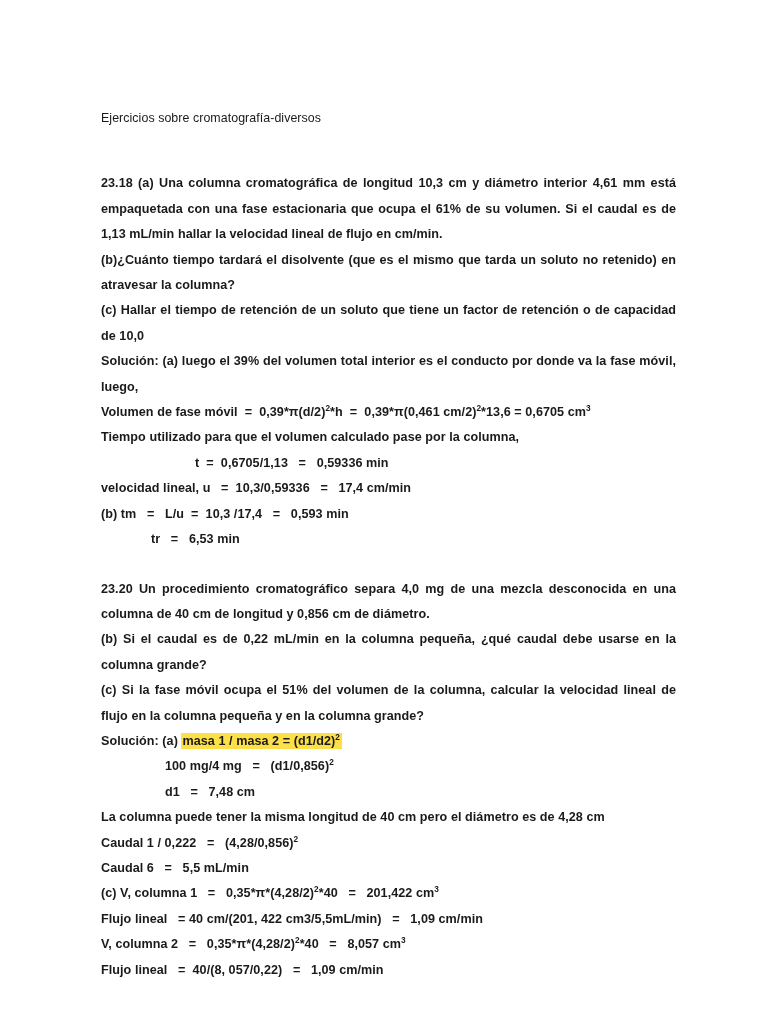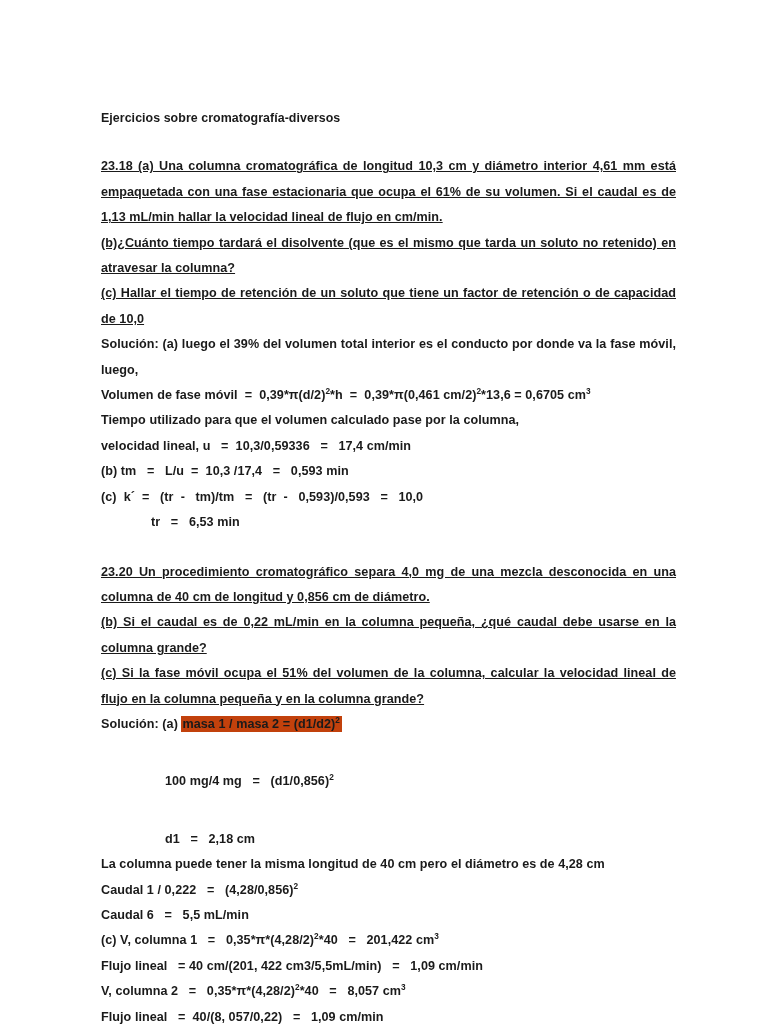--- a/index.html
+++ b/index.html
@@ -17,24 +17,24 @@
   .page {
     position: relative;
     width: 768px;
     height: 1024px;
     background: #ffffff;
     box-sizing: border-box;
     padding: 112px 92px 0 101px;
   }
   .doc-title {
     font-size: 12.4px;
-    font-weight: 700;
+    font-weight: 400;
     letter-spacing: .005em;
     line-height: 1.0;
-    margin: 0 0 0 0;
+    margin: 0 0 17px 0;
   }
   .spacer-title { height: 30px; }
   .block { margin: 0; }
   .gap-block { height: 24px; }
 
   
   .ln {
     font-size: 12.6px;
     font-weight: 600;
     line-height: 25.4px;
@@ -45,33 +45,33 @@
   
   .para {
     font-size: 12.6px;
     font-weight: 600;
     line-height: 25.4px;
     margin: 0;
     text-align: justify;
     text-align-last: left;
     letter-spacing: .004em;
   }
-  .para.justify-all { text-align: justify; text-decoration: underline; }
+  .para.justify-all { text-align: justify; }
 
-  .indent-1 { padding-left: 64px; margin-top: 32px; }
+  .indent-1 { padding-left: 64px; }
   .indent-2 { padding-left: 94px; }
   .indent-3 { padding-left: 50px; }
 
   sup {
     font-size: .66em;
     vertical-align: super;
     line-height: 0;
   }
   .hl {
-    background: #c2410c;
+    background: #fde047;
     padding: 1px 2px 1px 1px;
     box-decoration-break: clone;
     -webkit-box-decoration-break: clone;
   }
   .nowrap { white-space: nowrap; }
 </style>
 </head>
 <body>
 
 <div class="page">
@@ -86,46 +86,46 @@
     <p class="para justify-all">(b)¿Cuánto tiempo tardará el disolvente (que es el mismo que tarda un soluto no retenido) en atravesar la columna?</p>
 
     <p class="para justify-all">(c) Hallar el tiempo de retención de un soluto que tiene un factor de retención o de capacidad de 10,0</p>
 
     <p class="para">Solución: (a) luego el 39% del volumen total interior es el conducto por donde va la fase móvil, luego,</p>
 
     <p class="ln"><span>Volumen de fase móvil  =  0,39*π(d/2)</span><sup>2</sup><span>*h  =  0,39*π(0,461 cm/2)</span><sup>2</sup><span>*13,6 = 0,6705 cm</span><sup>3</sup></p>
 
     <p class="ln">Tiempo utilizado para que el volumen calculado pase por la columna,</p>
 
+    <p class="ln indent-2">t  =  0,6705/1,13   =   0,59336 min</p>
 
     <p class="ln">velocidad lineal, u   =  10,3/0,59336   =   17,4 cm/min</p>
 
     <p class="ln">(b) tm   =   L/u  =  10,3 /17,4   =   0,593 min</p>
 
-    <p class="ln">(c)  k´  =   (tr  -   tm)/tm   =   (tr  -   0,593)/0,593   =   10,0</p>
 
     <p class="ln indent-3">tr   =   6,53 min</p>
   </div>
 
   <div class="gap-block"></div>
 
   <div class="block">
 
     <p class="para justify-all">23.20 Un procedimiento cromatográfico separa 4,0 mg de una mezcla desconocida en una columna de 40 cm de longitud y 0,856 cm de diámetro.</p>
 
 
     <p class="para justify-all">(b) Si el caudal es de 0,22 mL/min en la columna pequeña, ¿qué caudal debe usarse en la columna grande?</p>
 
     <p class="para justify-all">(c) Si la fase móvil ocupa el 51% del volumen de la columna, calcular la velocidad lineal de flujo en la columna pequeña y en la columna grande?</p>
 
     <p class="ln"><span>Solución: (a) </span><span class="hl nowrap"><span>masa 1   /  masa 2   =  (d1/d2)</span><sup>2</sup></span></p>
 
     <p class="ln indent-1"><span>100 mg/4 mg   =   (d1/0,856)</span><sup>2</sup></p>
 
-    <p class="ln indent-1">d1   =   2,18 cm</p>
+    <p class="ln indent-1">d1   =   7,48 cm</p>
 
     <p class="ln">La columna puede tener la misma longitud de 40 cm pero el diámetro es de 4,28 cm</p>
 
 
     <p class="ln"><span>Caudal 1 / 0,222   =   (4,28/0,856)</span><sup>2</sup></p>
 
     <p class="ln">Caudal 6   =   5,5 mL/min</p>
 
     <p class="ln"><span>(c) V, columna 1   =   0,35*π*(4,28/2)</span><sup>2</sup><span>*40   =   201,422 cm</span><sup>3</sup></p>
 

